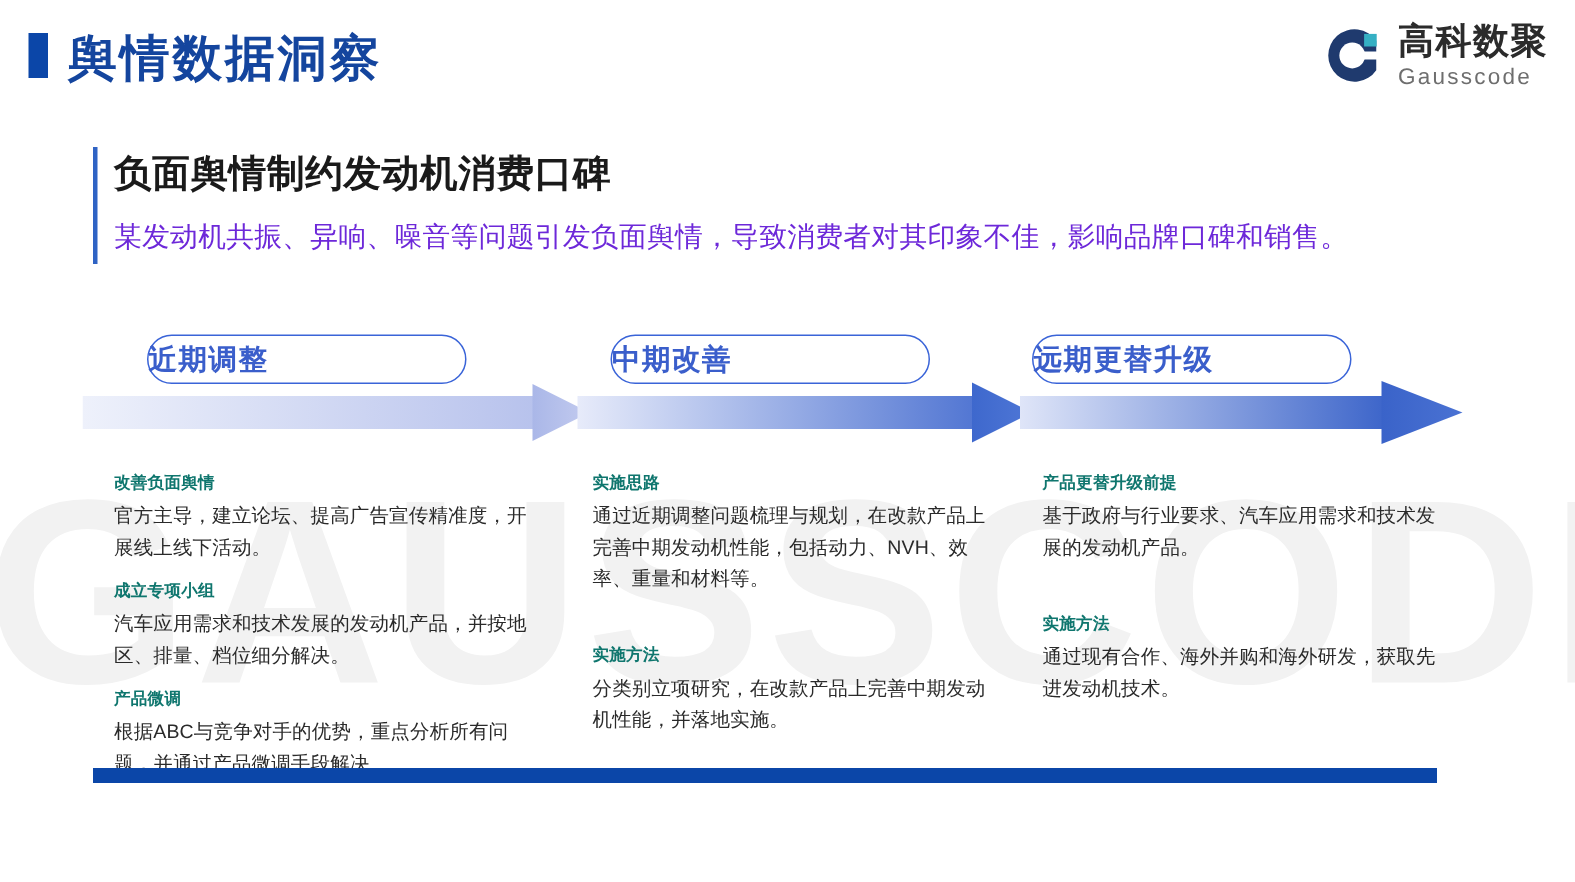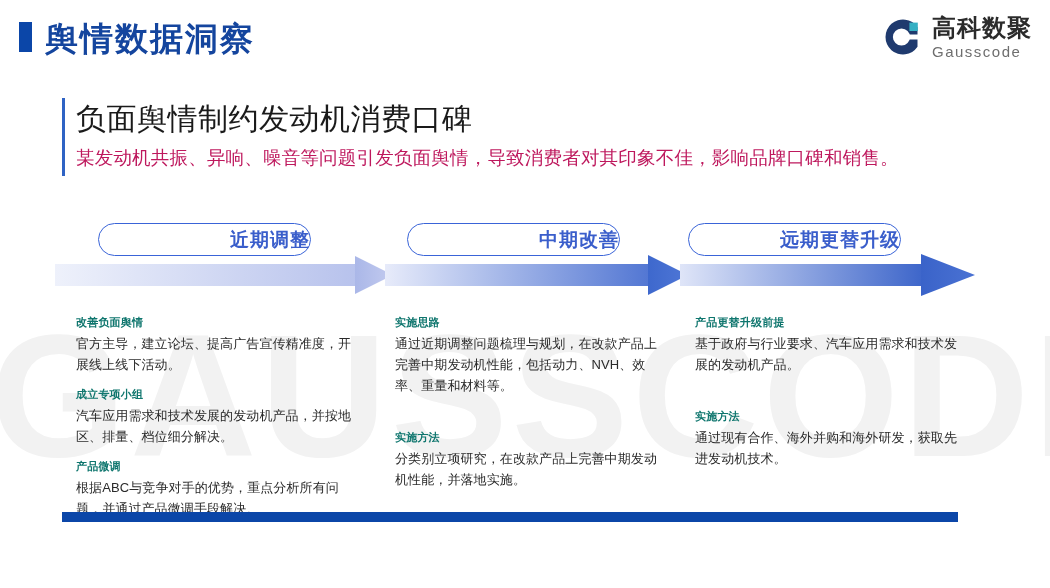--- a/index.html
+++ b/index.html
@@ -106,50 +106,50 @@
     top: 98px;
     width: 3px;
     height: 78px;
     background: #2f63c4;
     z-index: 2;
   }
   #headline {
     position: absolute;
     left: 76px;
     top: 99px;
-    font-size: 30px;
-    font-weight: 400;
+    font-size: 25px;
+    font-weight: 700;
     color: #1a1a1a;
     letter-spacing: 0.5px;
     white-space: nowrap;
     z-index: 2;
   }
   #subhead {
     position: absolute;
     left: 76px;
     top: 145px;
     font-size: 18.5px;
     font-weight: 400;
-    color: #be185d;
+    color: #6d28d9;
     letter-spacing: 0.2px;
     white-space: nowrap;
     z-index: 2;
   }
 
   
   .pill {
     position: absolute;
     top: 223px;
     height: 33px;
     border: 1.6px solid #3a64d8;
     border-radius: 17px;
     background: #ffffff;
     display: flex;
     align-items: center;
-    justify-content: flex-end;
+    justify-content: flex-start;
     z-index: 4;
     box-sizing: border-box;
   }
   .pill span {
     font-size: 19px;
     font-weight: 700;
     color: #3a5ecb;
     letter-spacing: 1px;
   }
   #pill-1 { left: 98px;  width: 213px; }

